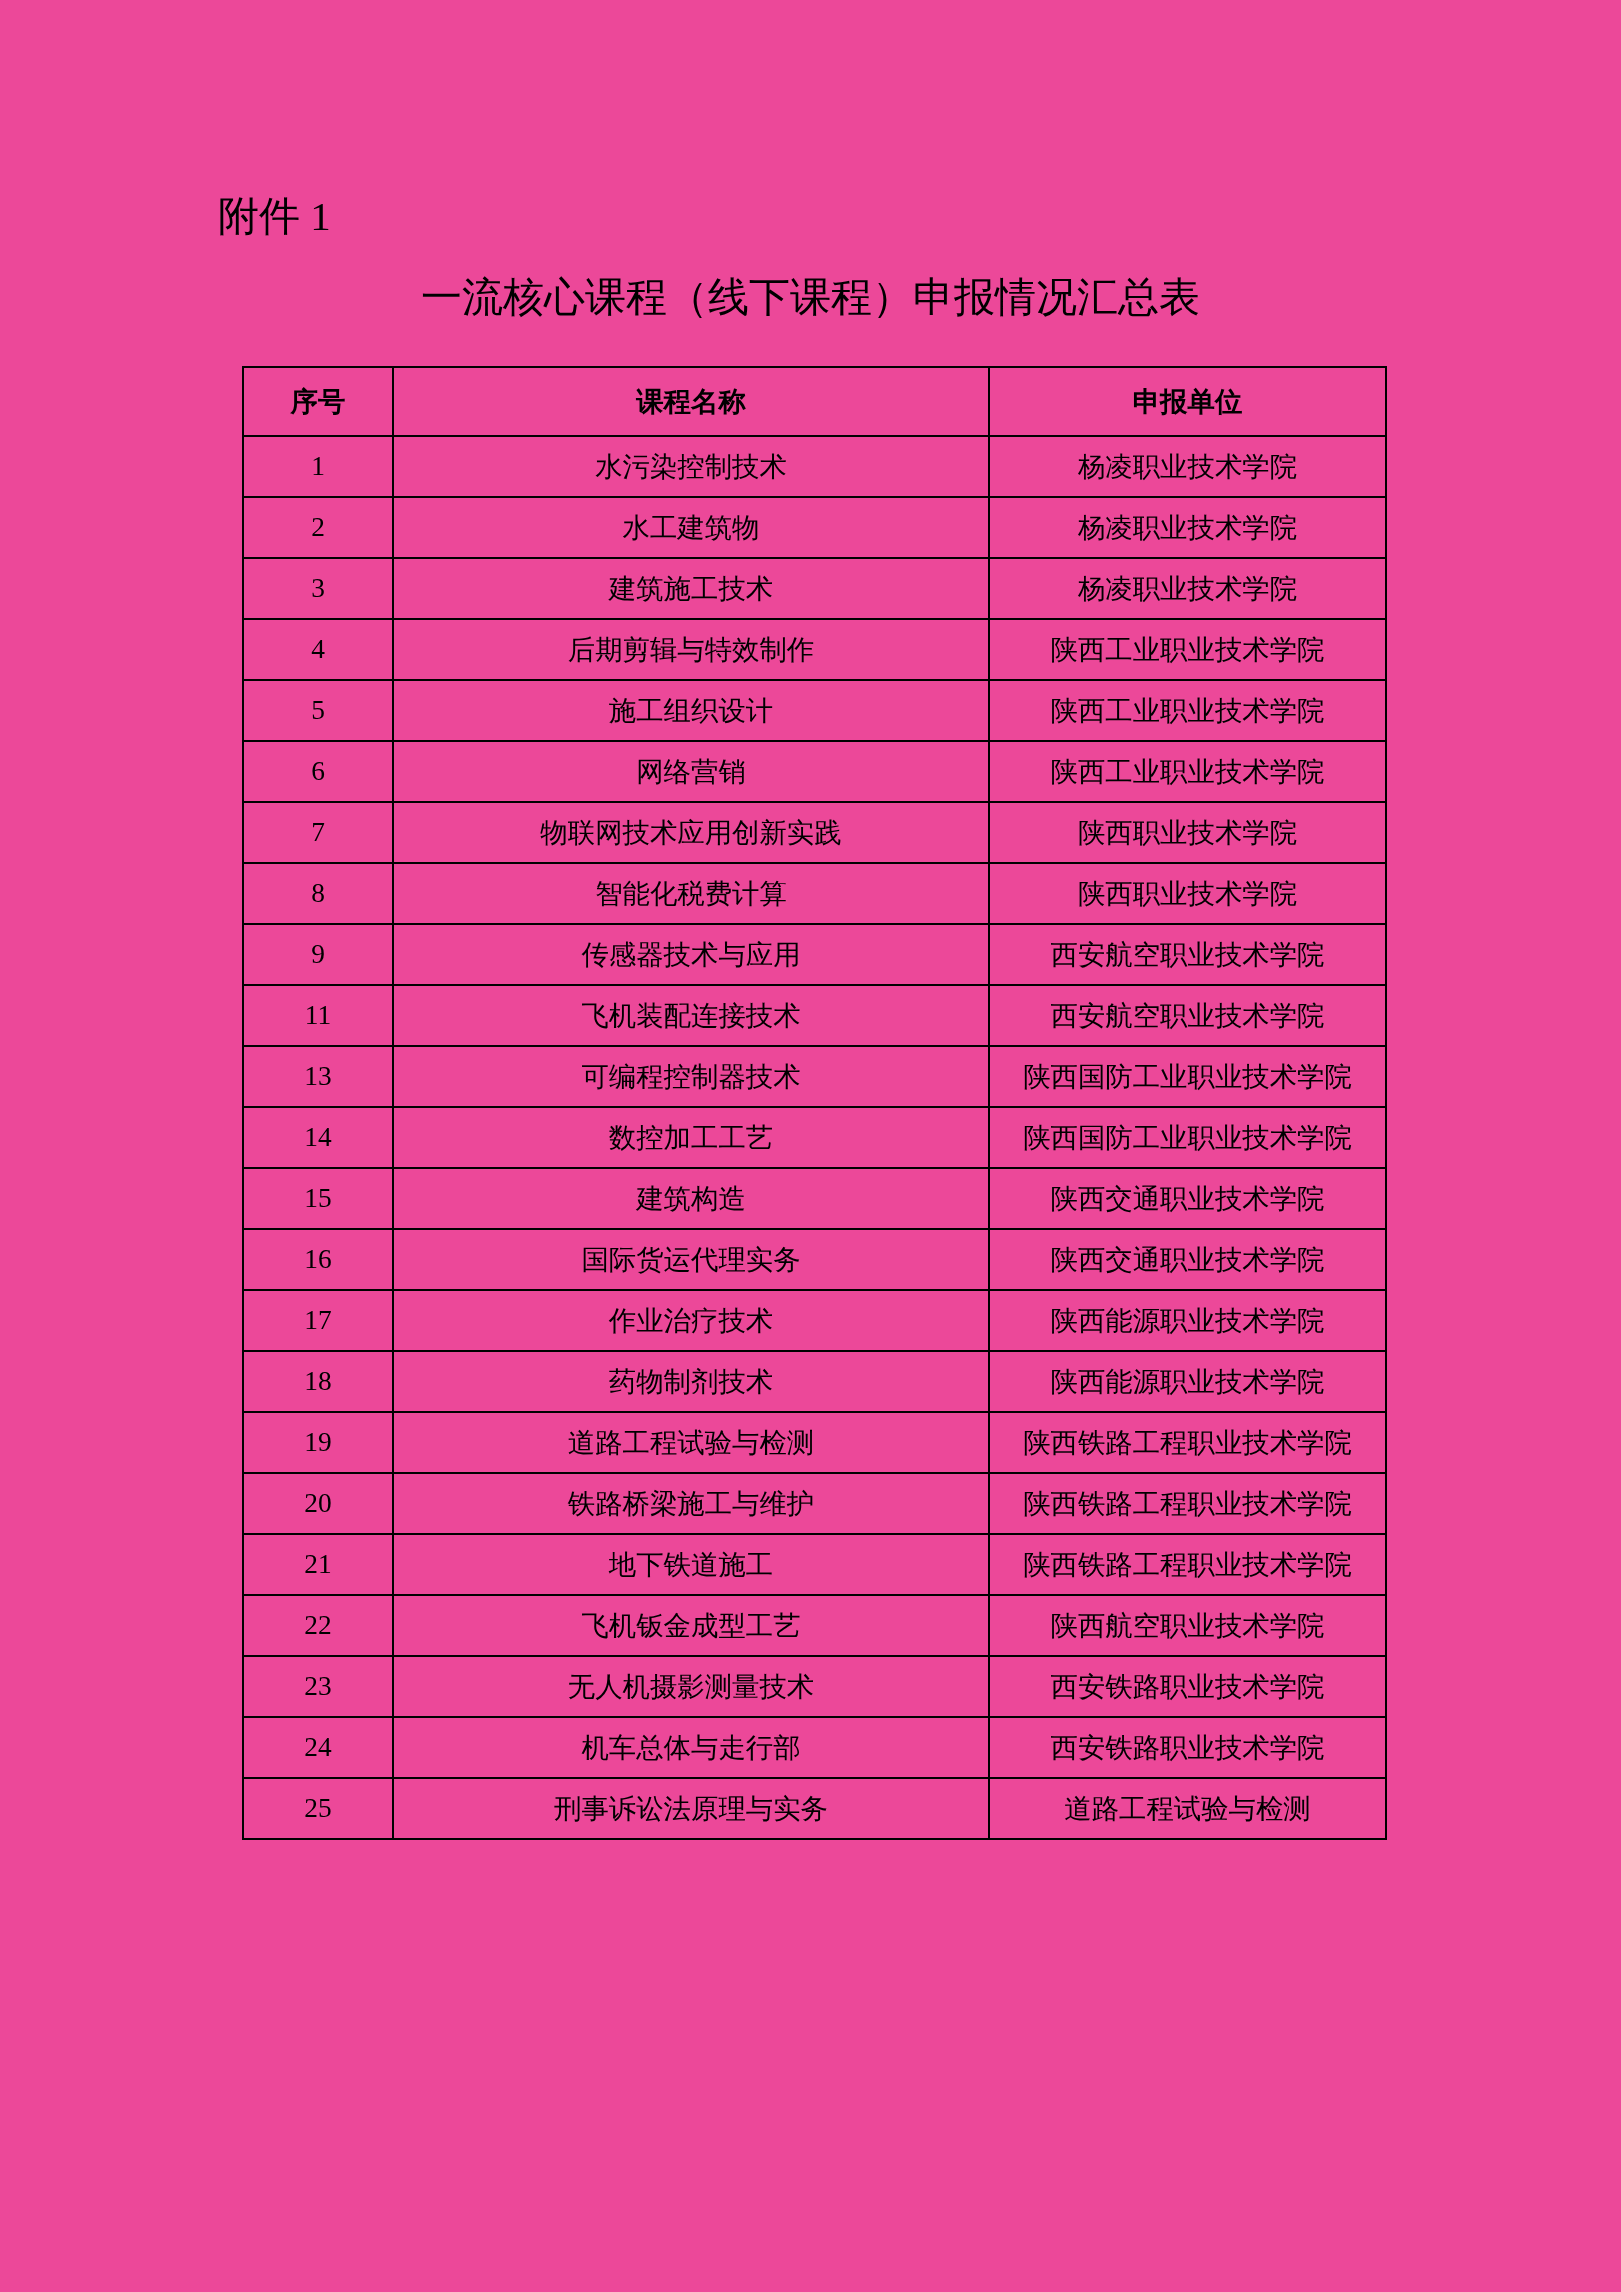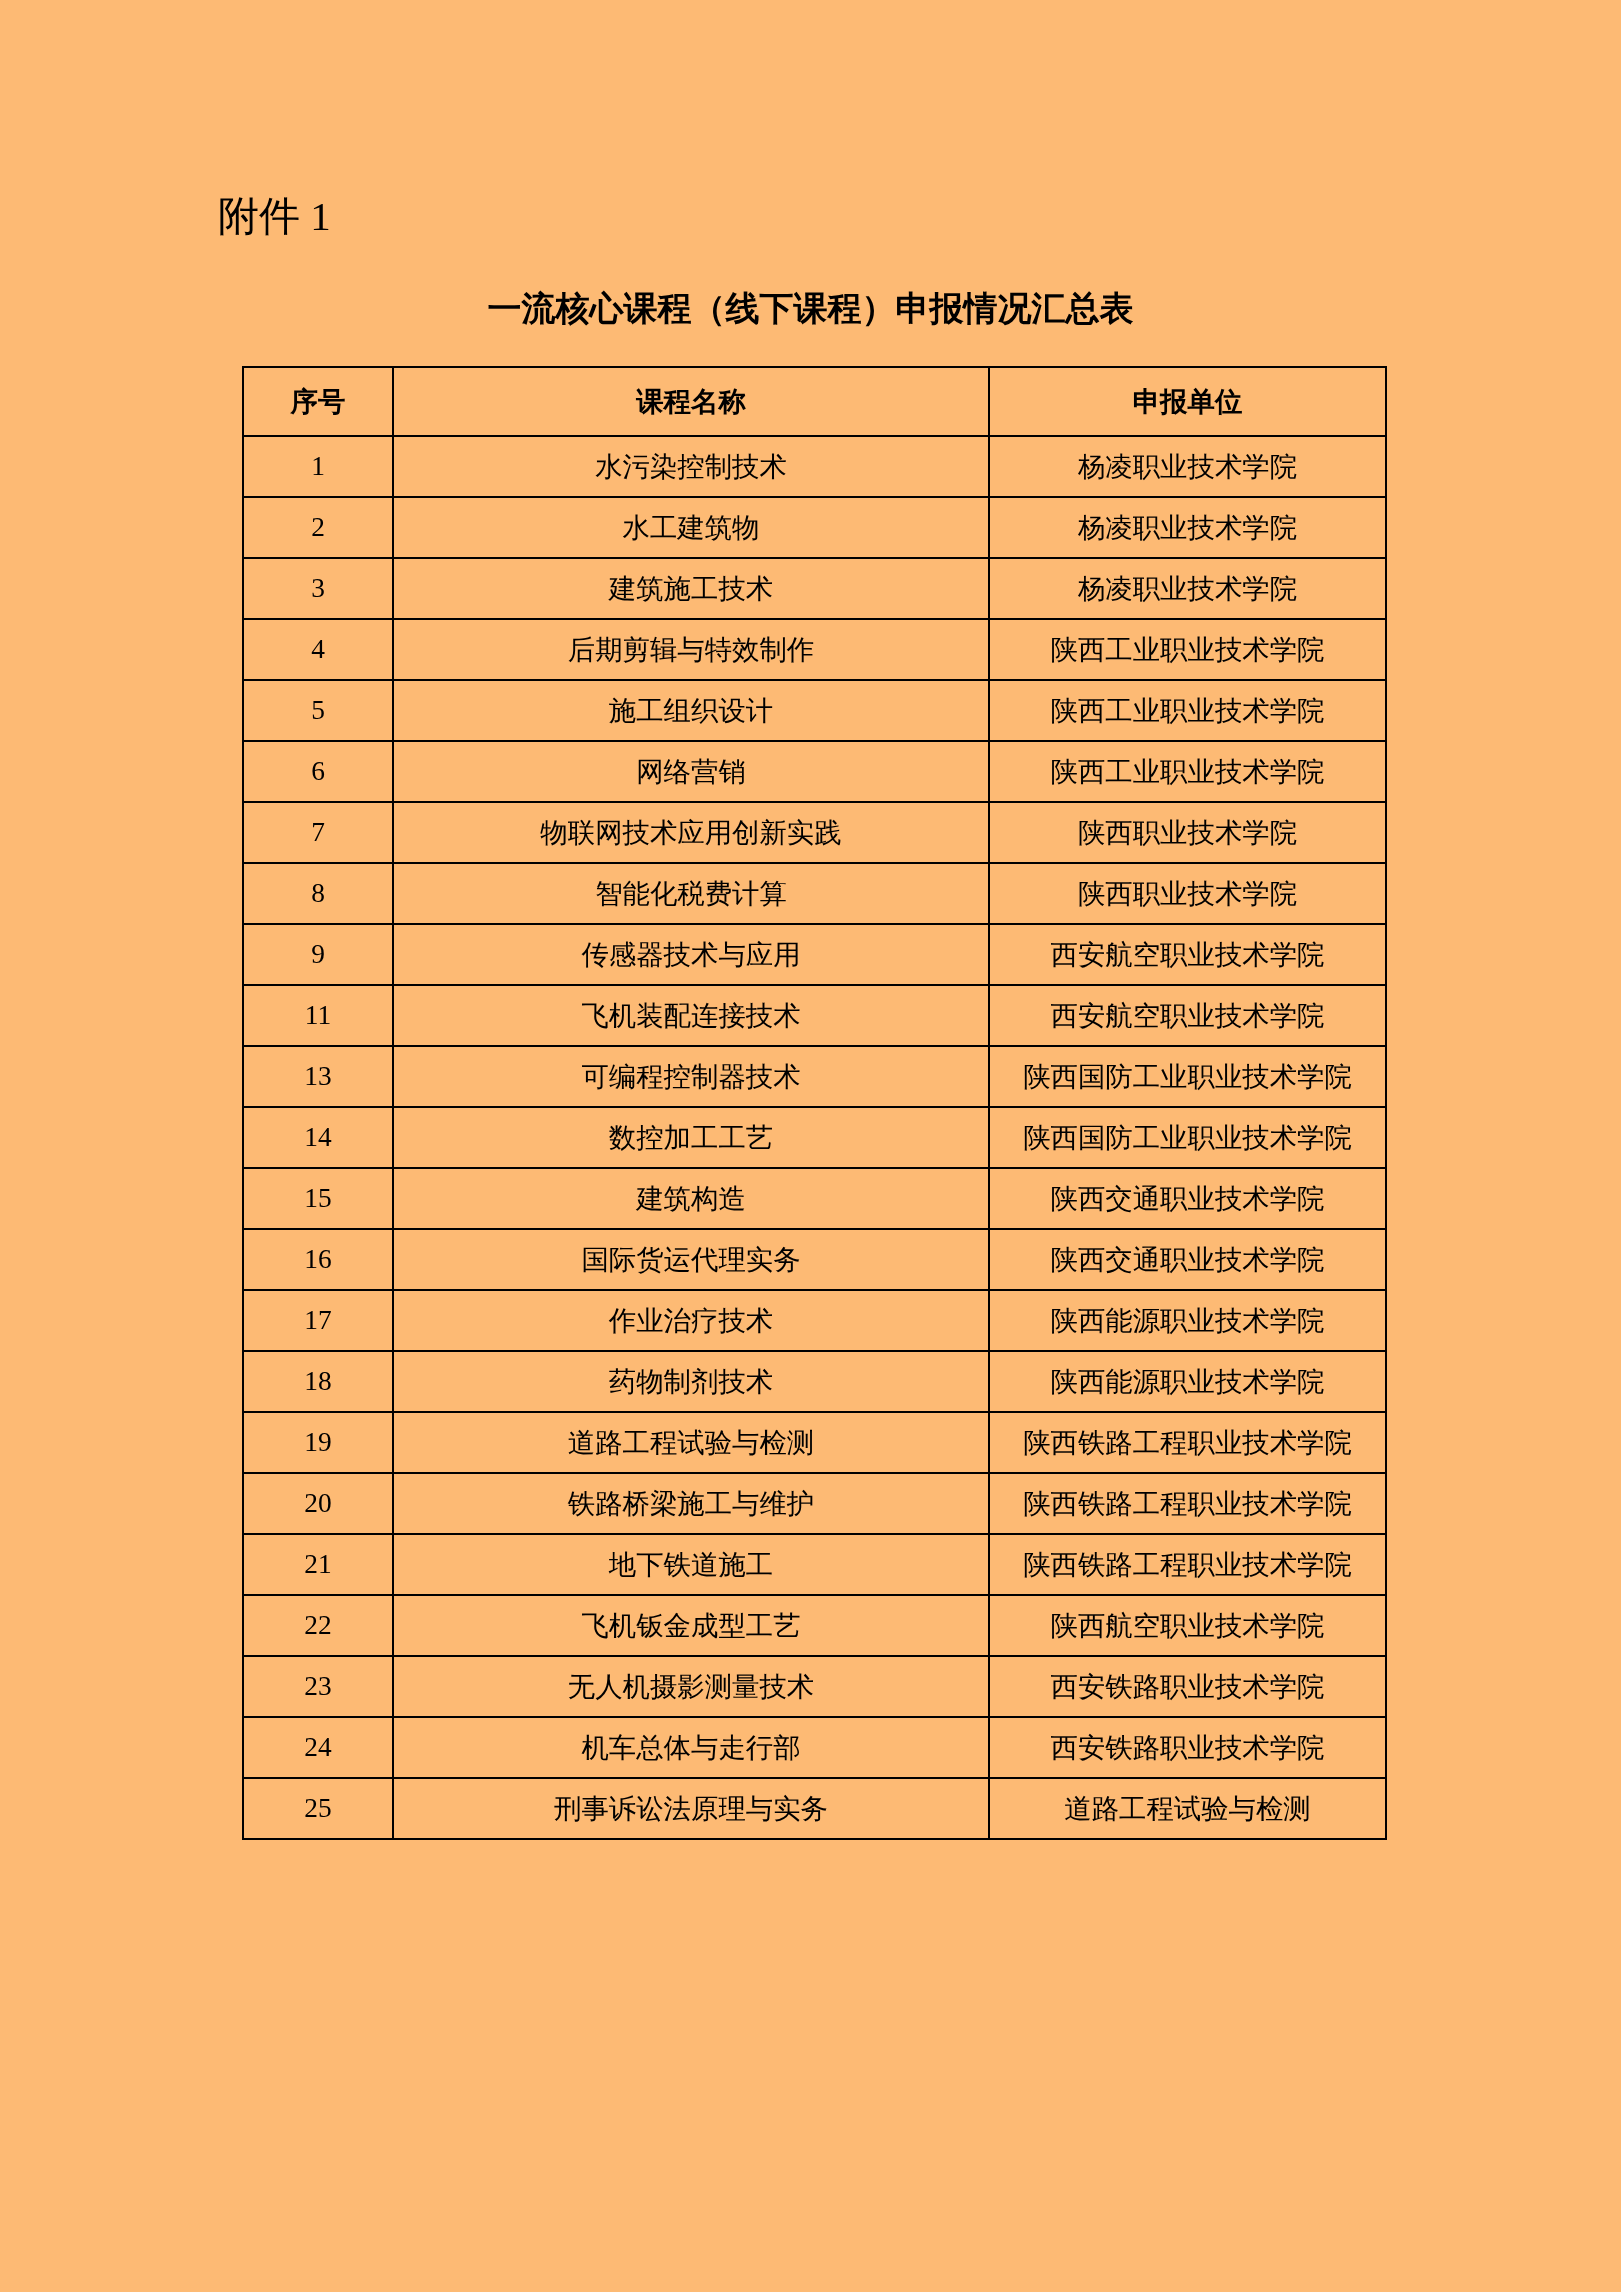--- a/index.html
+++ b/index.html
@@ -7,39 +7,39 @@
   body {
     width: 1621px;
     height: 2293px;
     position: relative;
     font-family: "Liberation Serif", "DejaVu Serif", serif;
     color: #000000;
   }
   .page {
     position: absolute;
     inset: 0;
-    background: #fdba74;
+    background: #ec4899;
   }
   .attachment-label {
     position: absolute;
     left: 218px;
     top: 192px;
     font-size: 41px;
     line-height: 1.2;
     white-space: pre;
   }
   .doc-title {
     position: absolute;
     left: 0;
     width: 100%;
-    top: 288px;
+    top: 273px;
     text-align: center;
     font-family: "Liberation Sans", "DejaVu Sans", sans-serif;
-    font-weight: bold;
-    font-size: 34px;
+    font-weight: normal;
+    font-size: 41px;
     line-height: 1.2;
   }
   table.summary-table {
     position: absolute;
     left: 242px;
     top: 366px;
     width: 1143px;
     border-collapse: collapse;
     table-layout: fixed;
   }

